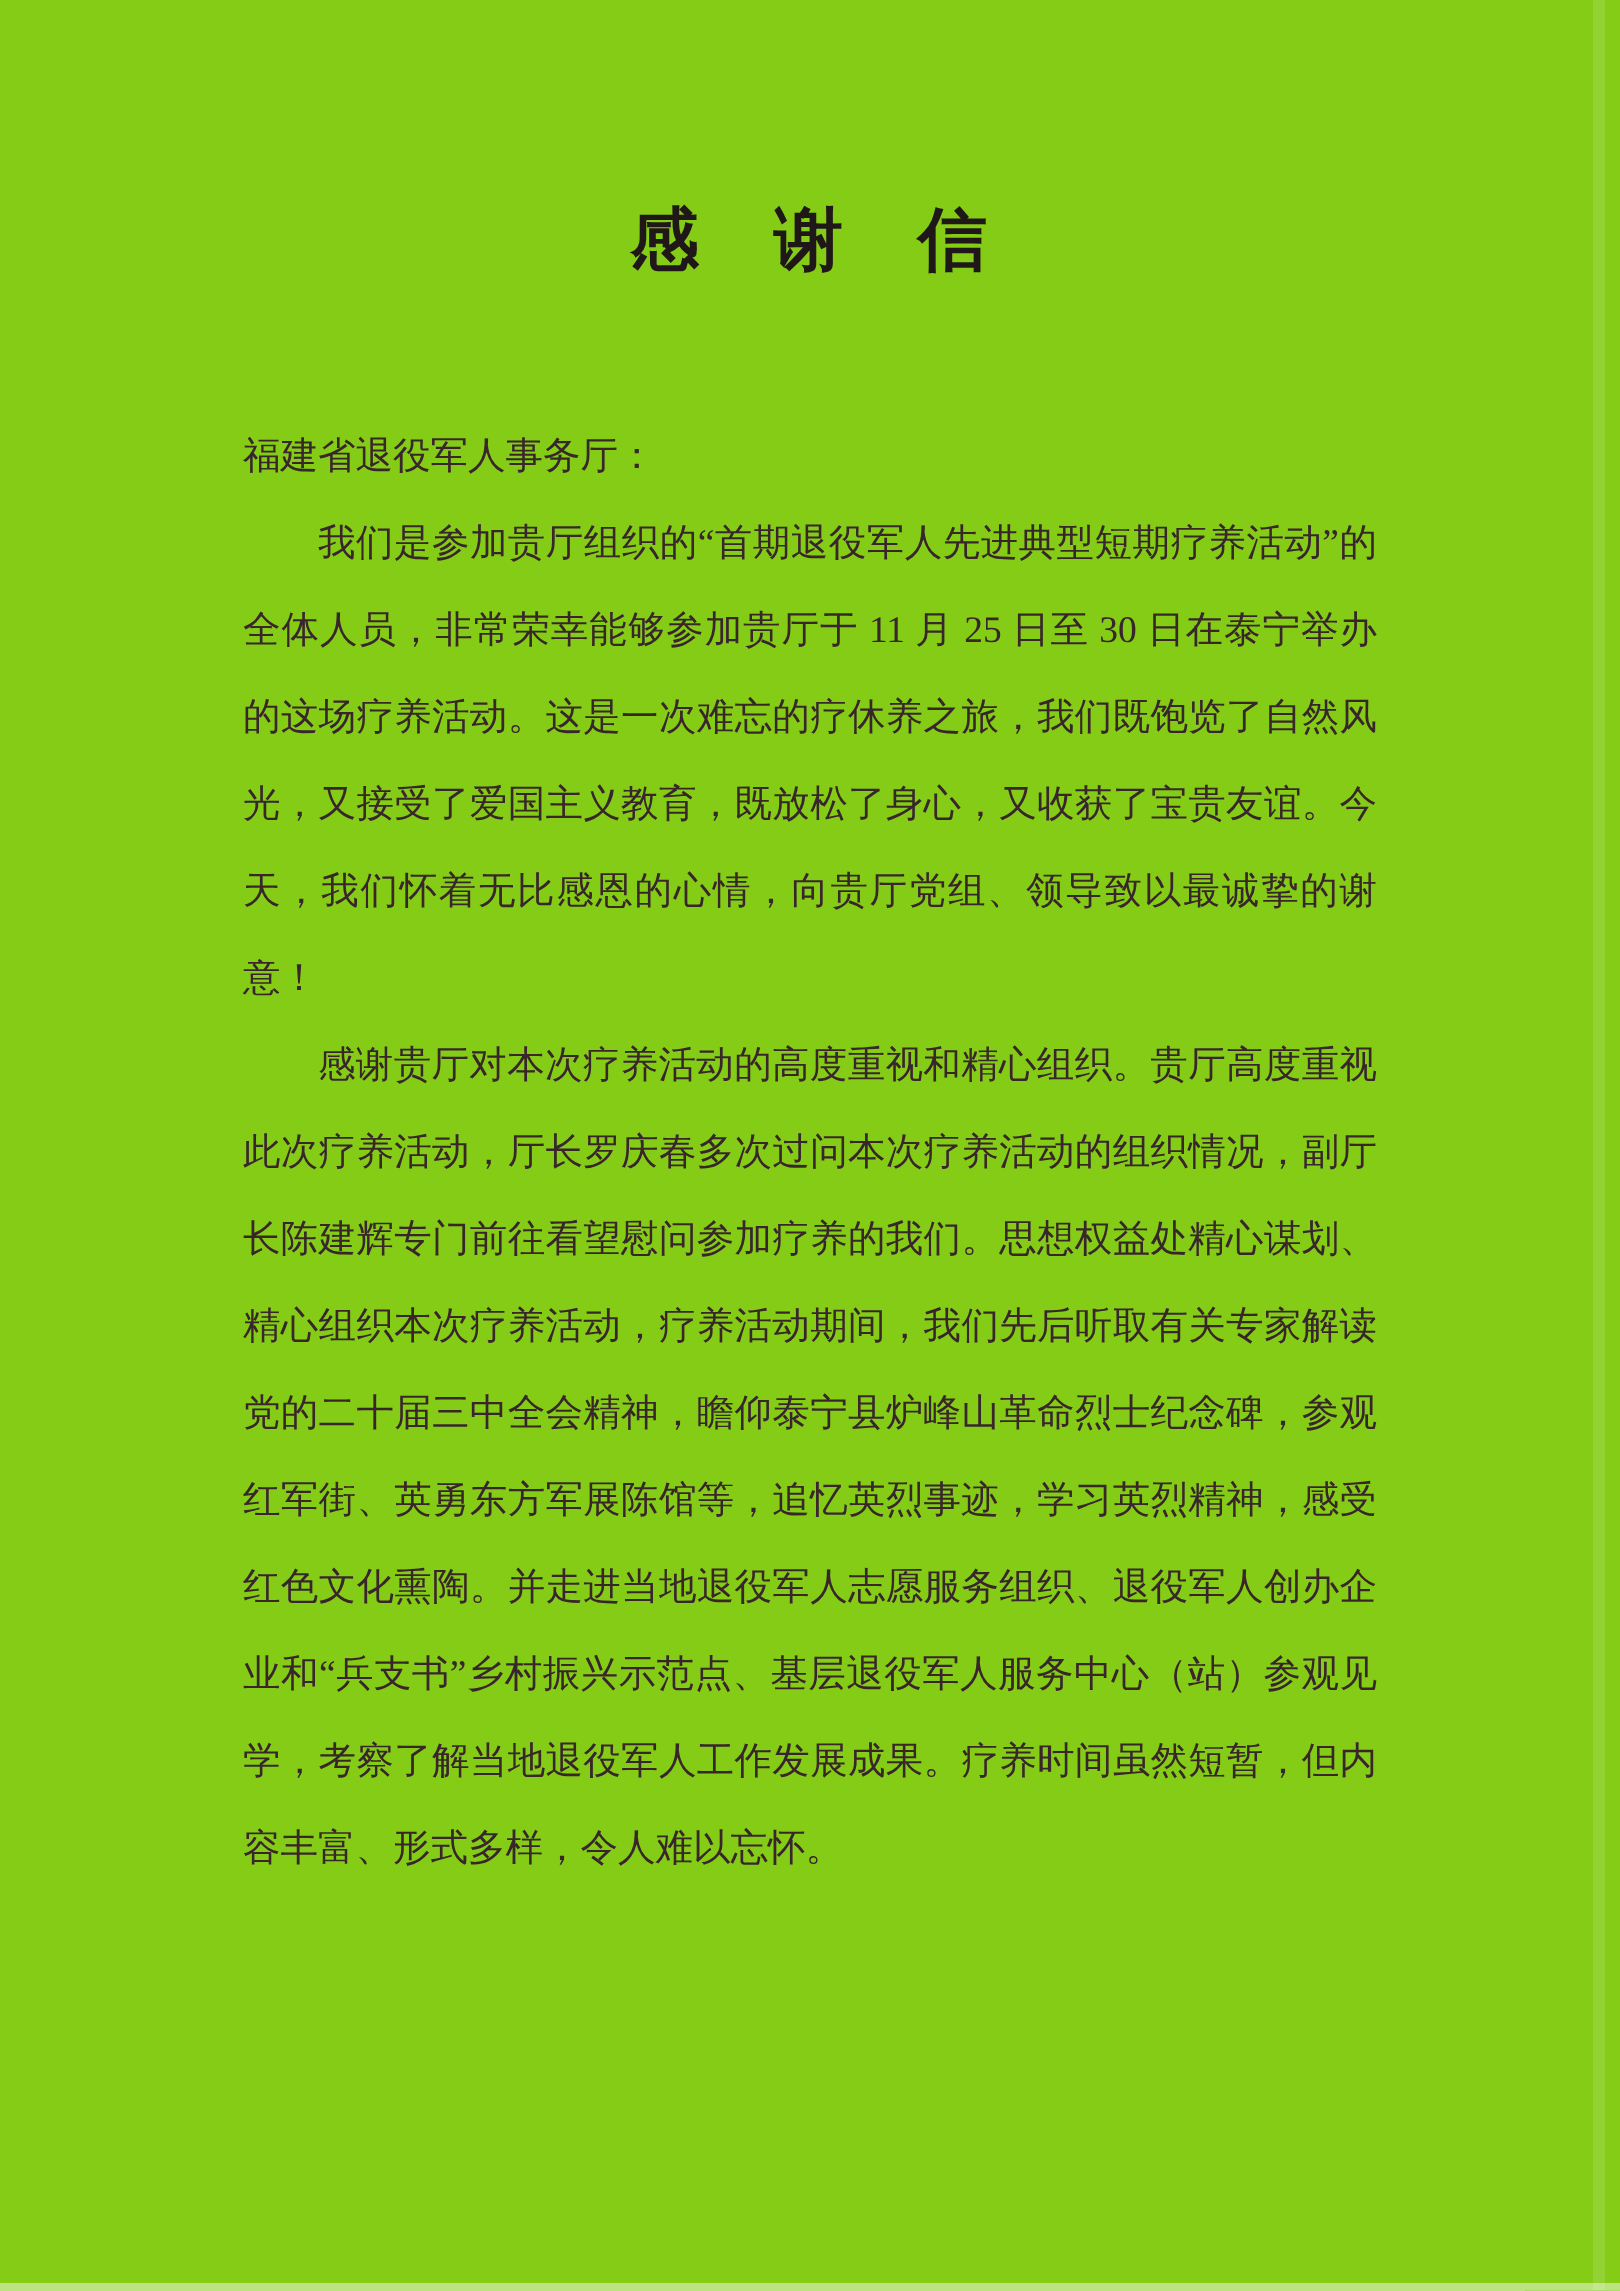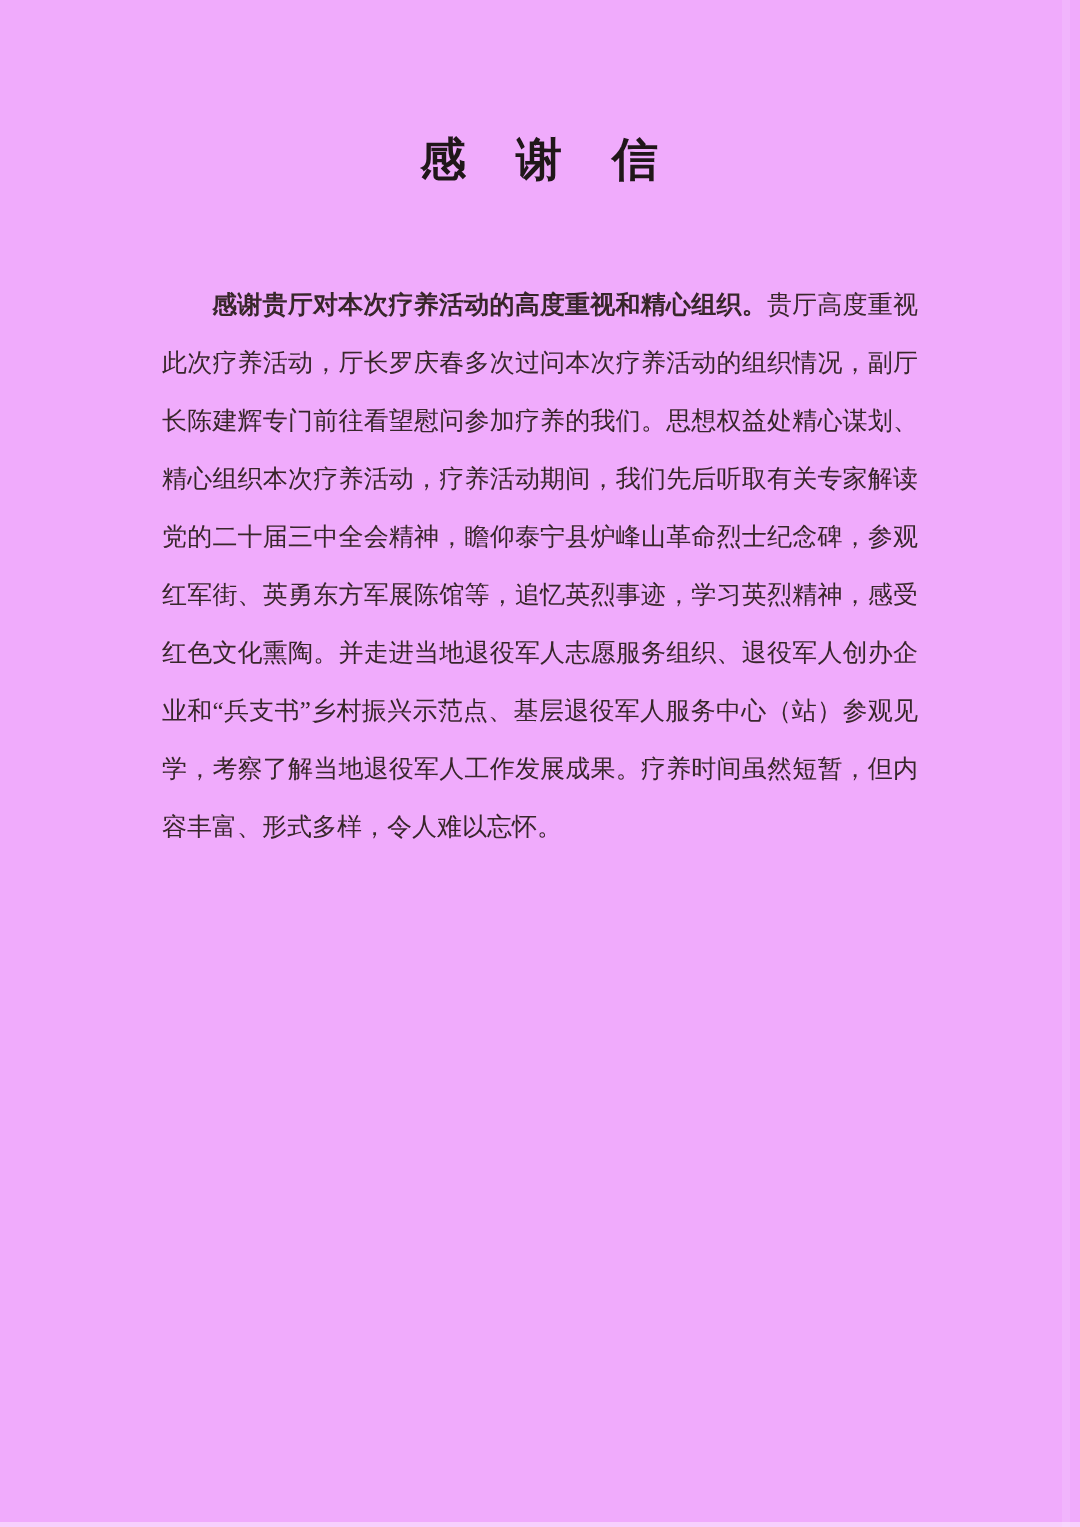--- a/index.html
+++ b/index.html
@@ -36,21 +36,21 @@
   }
   .salutation {
     text-indent: 0;
   }
   p.para {
     margin: 0;
     text-indent: 2em;
     text-align: justify;
   }
   p.para span.lead-bold {
-    font-weight: bold;
+    font-weight: normal;
   }
   .edge-right {
     position: absolute;
     top: 0;
     right: 10px;
     width: 8px;
     height: 100%;
     background: rgba(255, 255, 255, 0.12);
   }
   .edge-bottom {
@@ -58,22 +58,24 @@
     left: 0;
     bottom: 0;
     width: 100%;
     height: 5px;
     background: rgba(255, 255, 255, 0.45);
   }
 </style>
 </head>
 <body>
 
-<div class="page" style="background: #f0abfc; color: rgb(56, 38, 43);">
+<div class="page" style="background: #84cc16; color: rgb(56, 38, 43);">
   <h1 class="title" style="color: rgb(32, 23, 25);">感　谢　信</h1>
   <div class="letter-body">
+    <div class="salutation">福建省退役军人事务厅：</div>
     <div id="paragraphs">
+        <p class="para"><span class="body-text">我们是参加贵厅组织的“首期退役军人先进典型短期疗养活动”的全体人员，非常荣幸能够参加贵厅于 11 月 25 日至 30 日在泰宁举办的这场疗养活动。这是一次难忘的疗休养之旅，我们既饱览了自然风光，又接受了爱国主义教育，既放松了身心，又收获了宝贵友谊。今天，我们怀着无比感恩的心情，向贵厅党组、领导致以最诚挚的谢意！</span></p>
         <p class="para"><span class="lead-bold">感谢贵厅对本次疗养活动的高度重视和精心组织。</span><span class="body-text">贵厅高度重视此次疗养活动，厅长罗庆春多次过问本次疗养活动的组织情况，副厅长陈建辉专门前往看望慰问参加疗养的我们。思想权益处精心谋划、精心组织本次疗养活动，疗养活动期间，我们先后听取有关专家解读党的二十届三中全会精神，瞻仰泰宁县炉峰山革命烈士纪念碑，参观红军街、英勇东方军展陈馆等，追忆英烈事迹，学习英烈精神，感受红色文化熏陶。并走进当地退役军人志愿服务组织、退役军人创办企业和“兵支书”乡村振兴示范点、基层退役军人服务中心（站）参观见学，考察了解当地退役军人工作发展成果。疗养时间虽然短暂，但内容丰富、形式多样，令人难以忘怀。</span></p>
       </div>
   </div>
   <div class="edge-right"></div>
   <div class="edge-bottom"></div>
 </div>
 
 </body></html>

